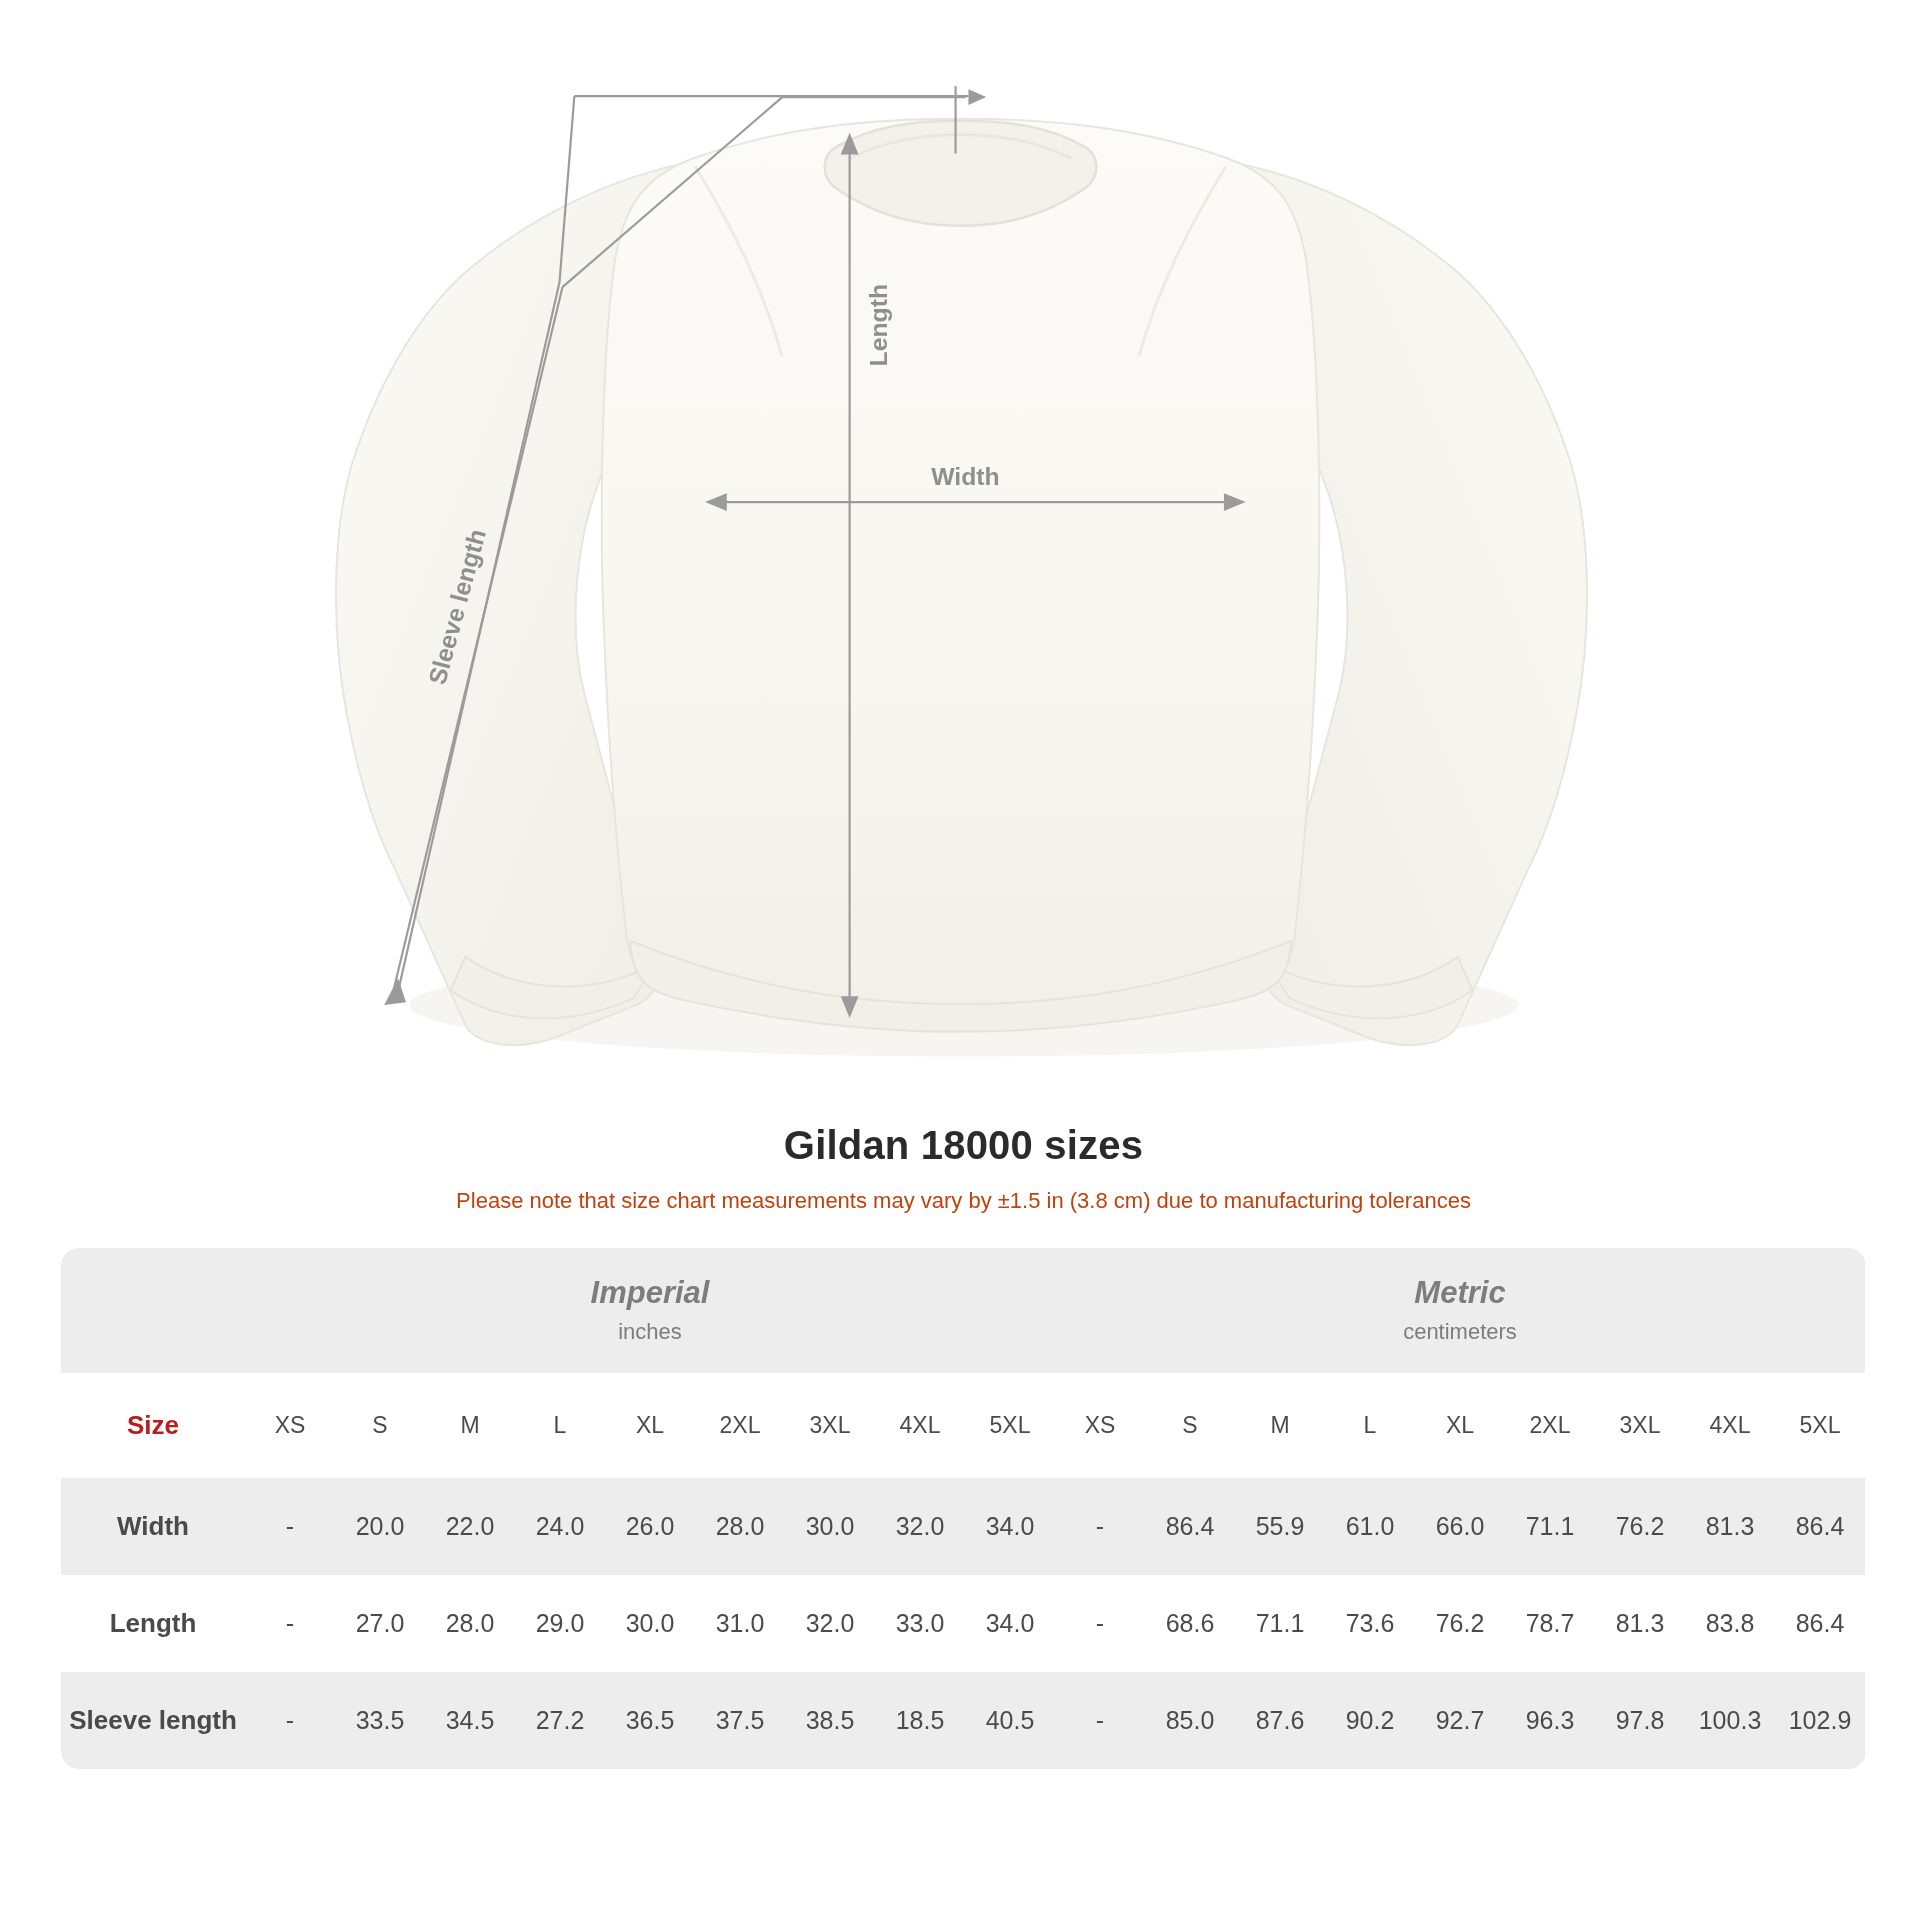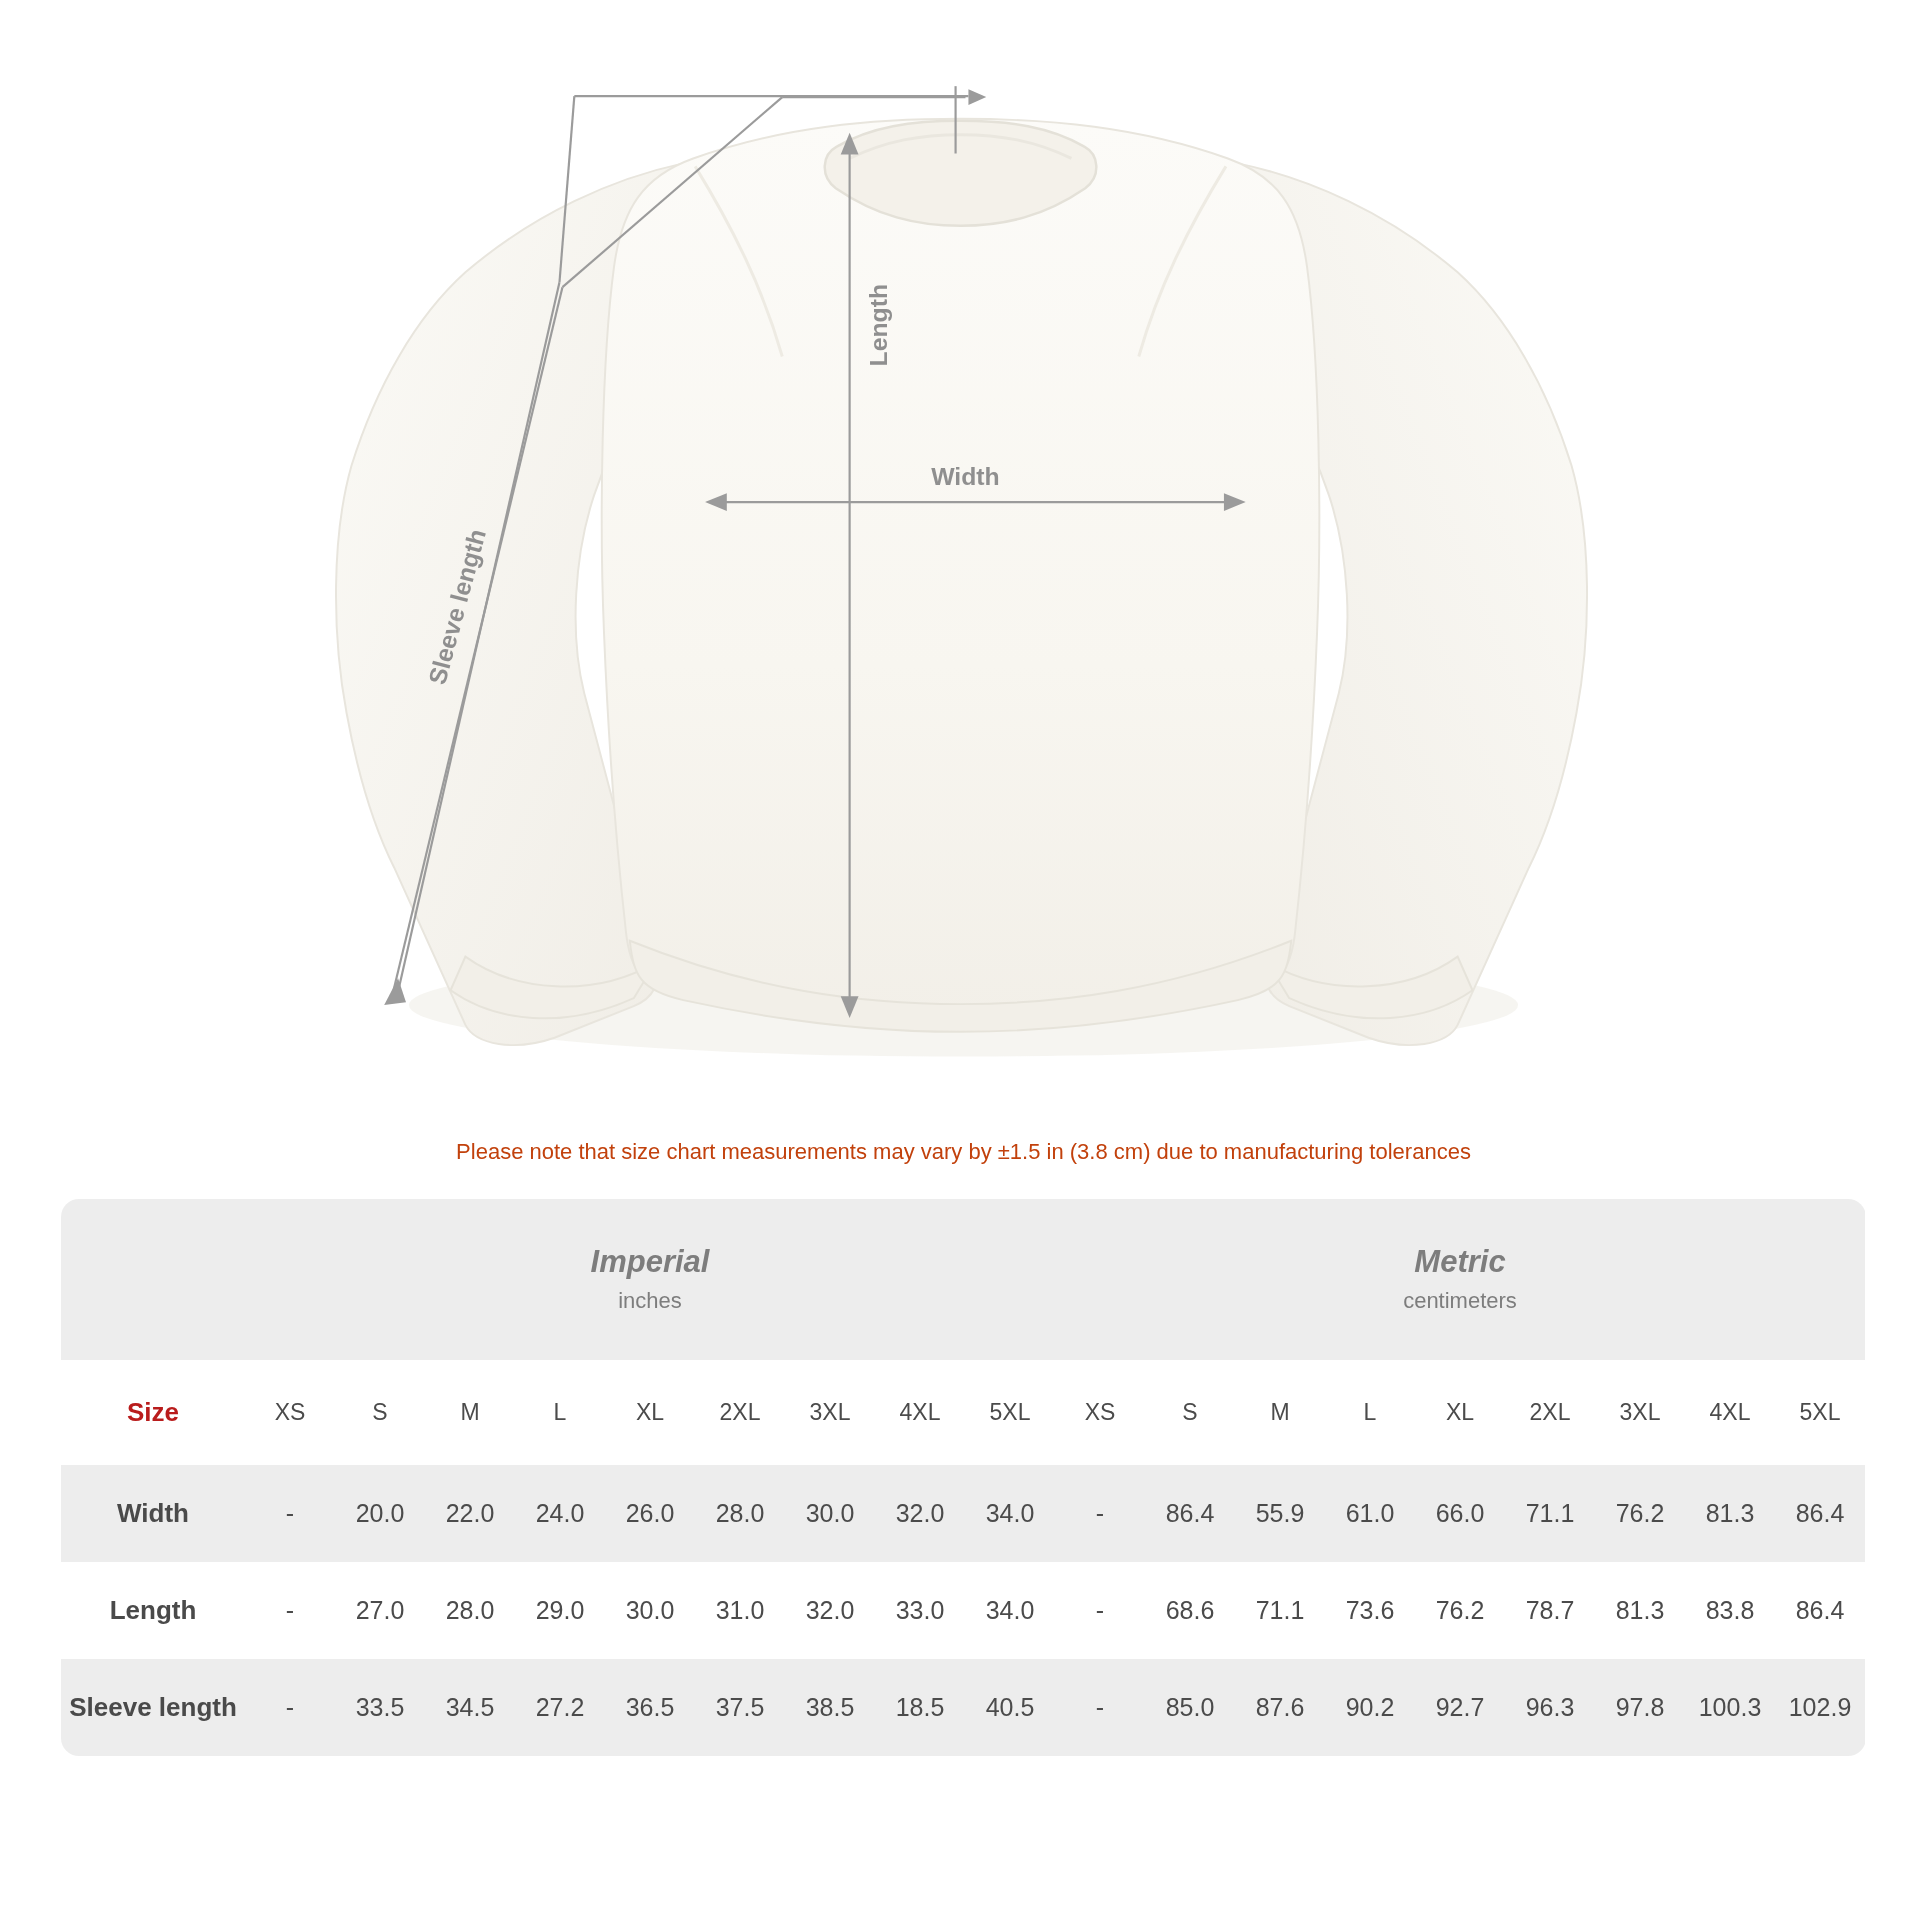--- a/index.html
+++ b/index.html
@@ -65,21 +65,21 @@
   table.size-table td, table.size-table th {
     text-align: center;
     vertical-align: middle;
     font-size: 23px;
     color: #4b4b4b;
     border: none;
   }
   
   .unit-row td {
     background: #ededed;
-    height: 161px;
+    height: 125px;
     padding: 0;
   }
   .unit-name {
     font-size: 31px;
     font-style: italic;
     font-weight: bold;
     color: #7d7d7d;
     line-height: 1.1;
   }
   .unit-sub {
@@ -245,20 +245,21 @@
       <polygon points="712,507 734,498 734,516" fill="#9b9b9b"></polygon>
       <polygon points="1258,507 1236,498 1236,516" fill="#9b9b9b"></polygon>
 
       <text x="896" y="370" fill="#8f8f8f" font-size="25" font-weight="bold" font-family="Liberation Sans, sans-serif" transform="rotate(-90 896 370)">Length</text>
       <text x="975" y="490" fill="#8f8f8f" font-size="25" font-weight="bold" text-anchor="middle" font-family="Liberation Sans, sans-serif">Width</text>
       <text x="470" y="615" fill="#8f8f8f" font-size="25" font-weight="bold" text-anchor="middle" font-family="Liberation Sans, sans-serif" transform="rotate(-75 470 615)">Sleeve length</text>
     </svg>
   </div>
 
   <div class="title-block">
+    <div class="chart-title">Gildan 18000 sizes</div>
     <div class="chart-note">Please note that size chart measurements may vary by ±1.5 in (3.8 cm) due to manufacturing tolerances</div>
   </div>
 
   <div class="table-wrap">
     <table class="size-table">
       <tbody>
 
         <tr class="unit-row">
           <td class="firstcol"></td>
           <td colspan="9">

